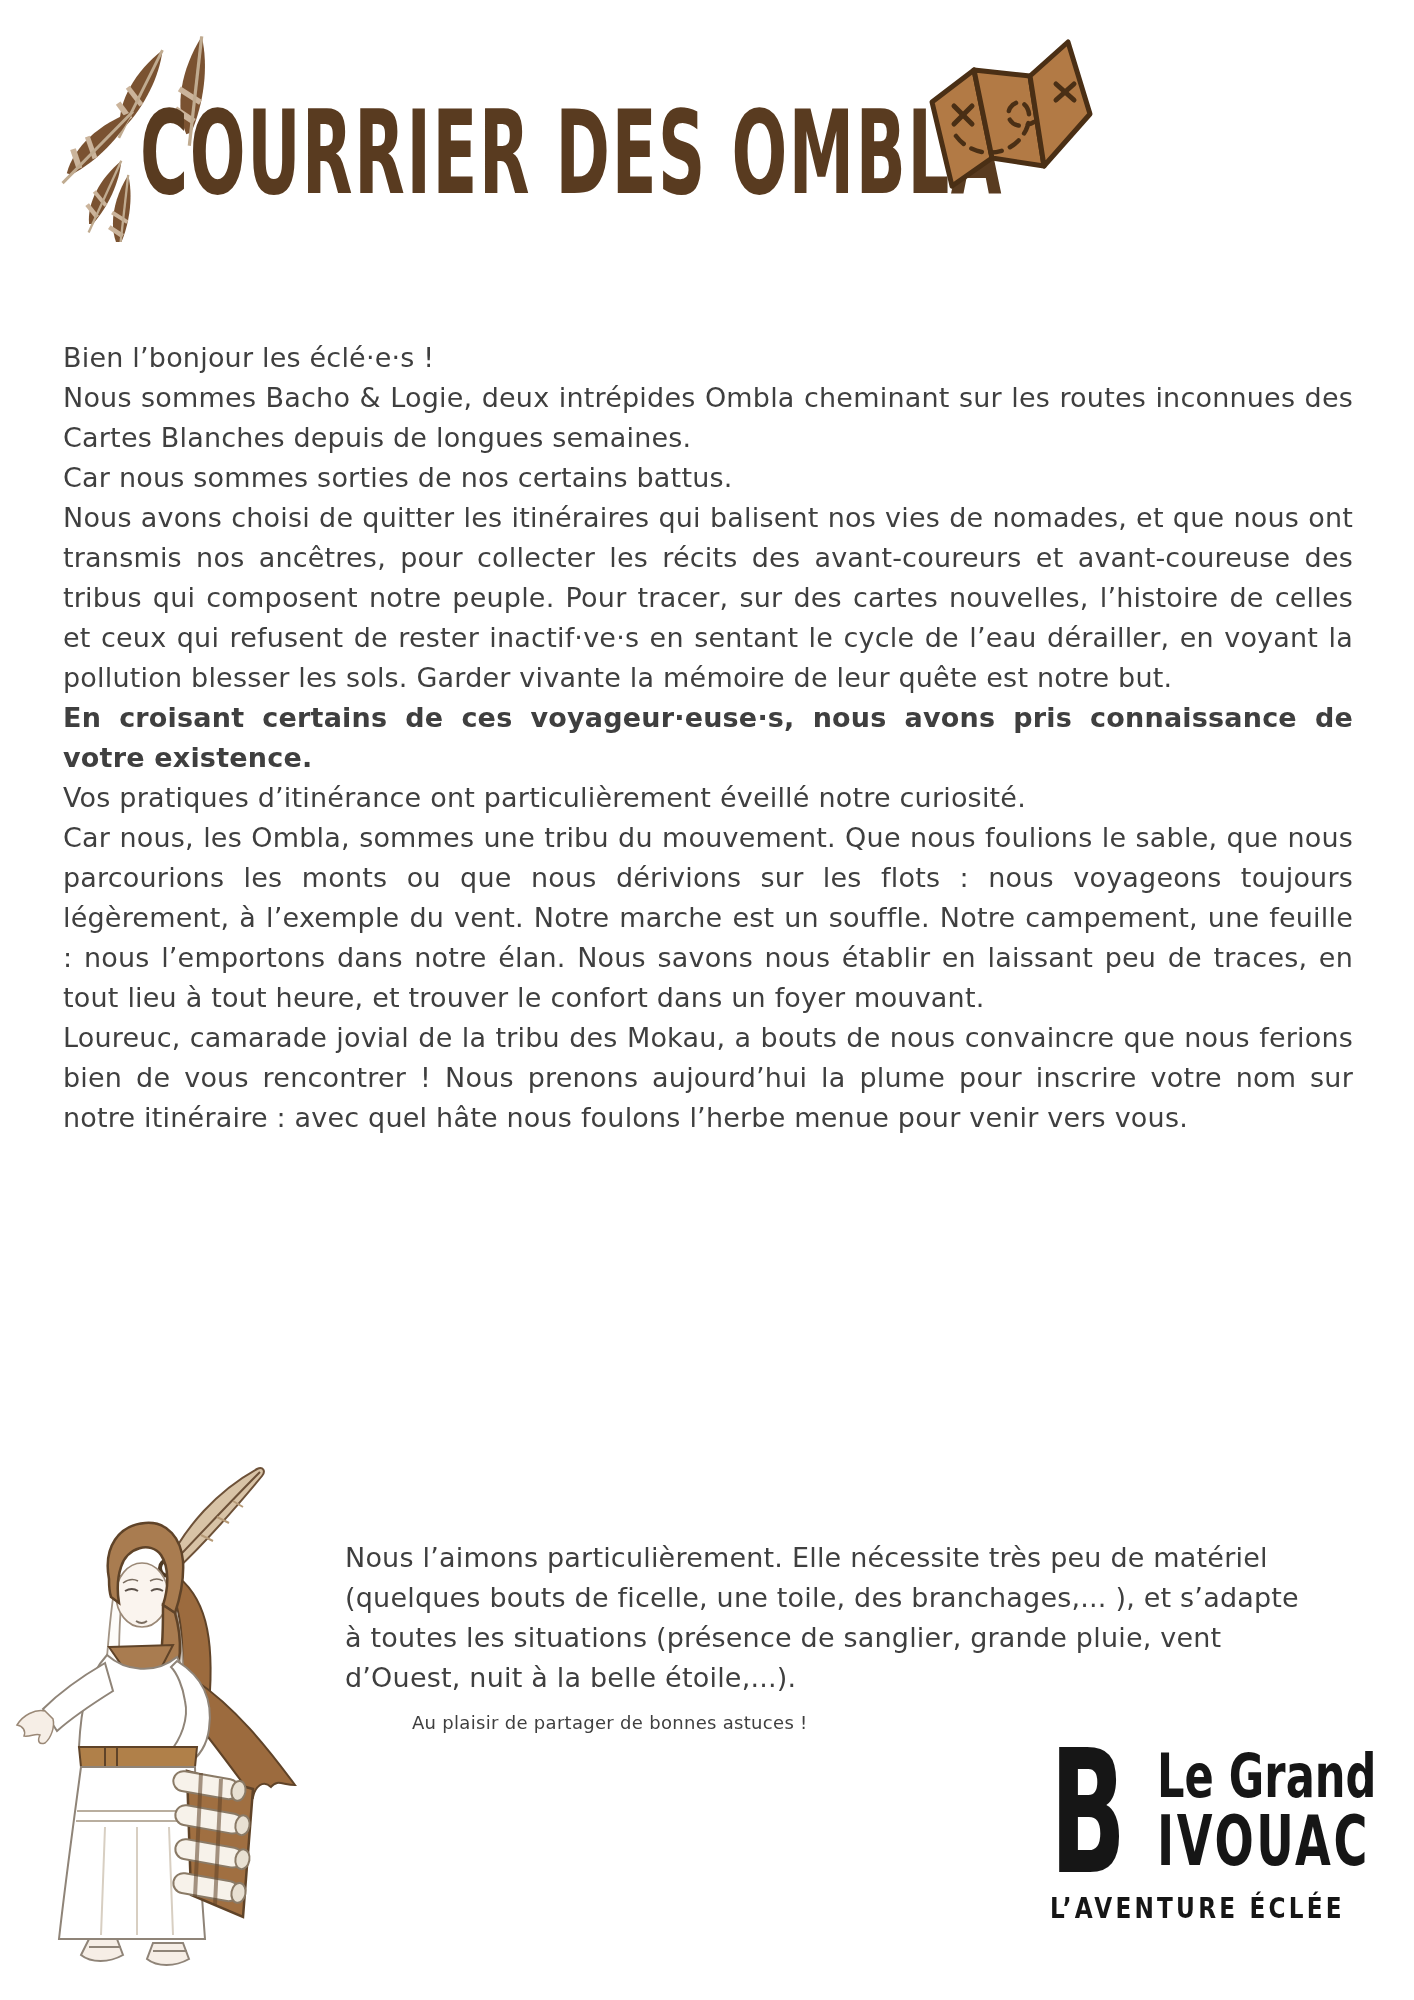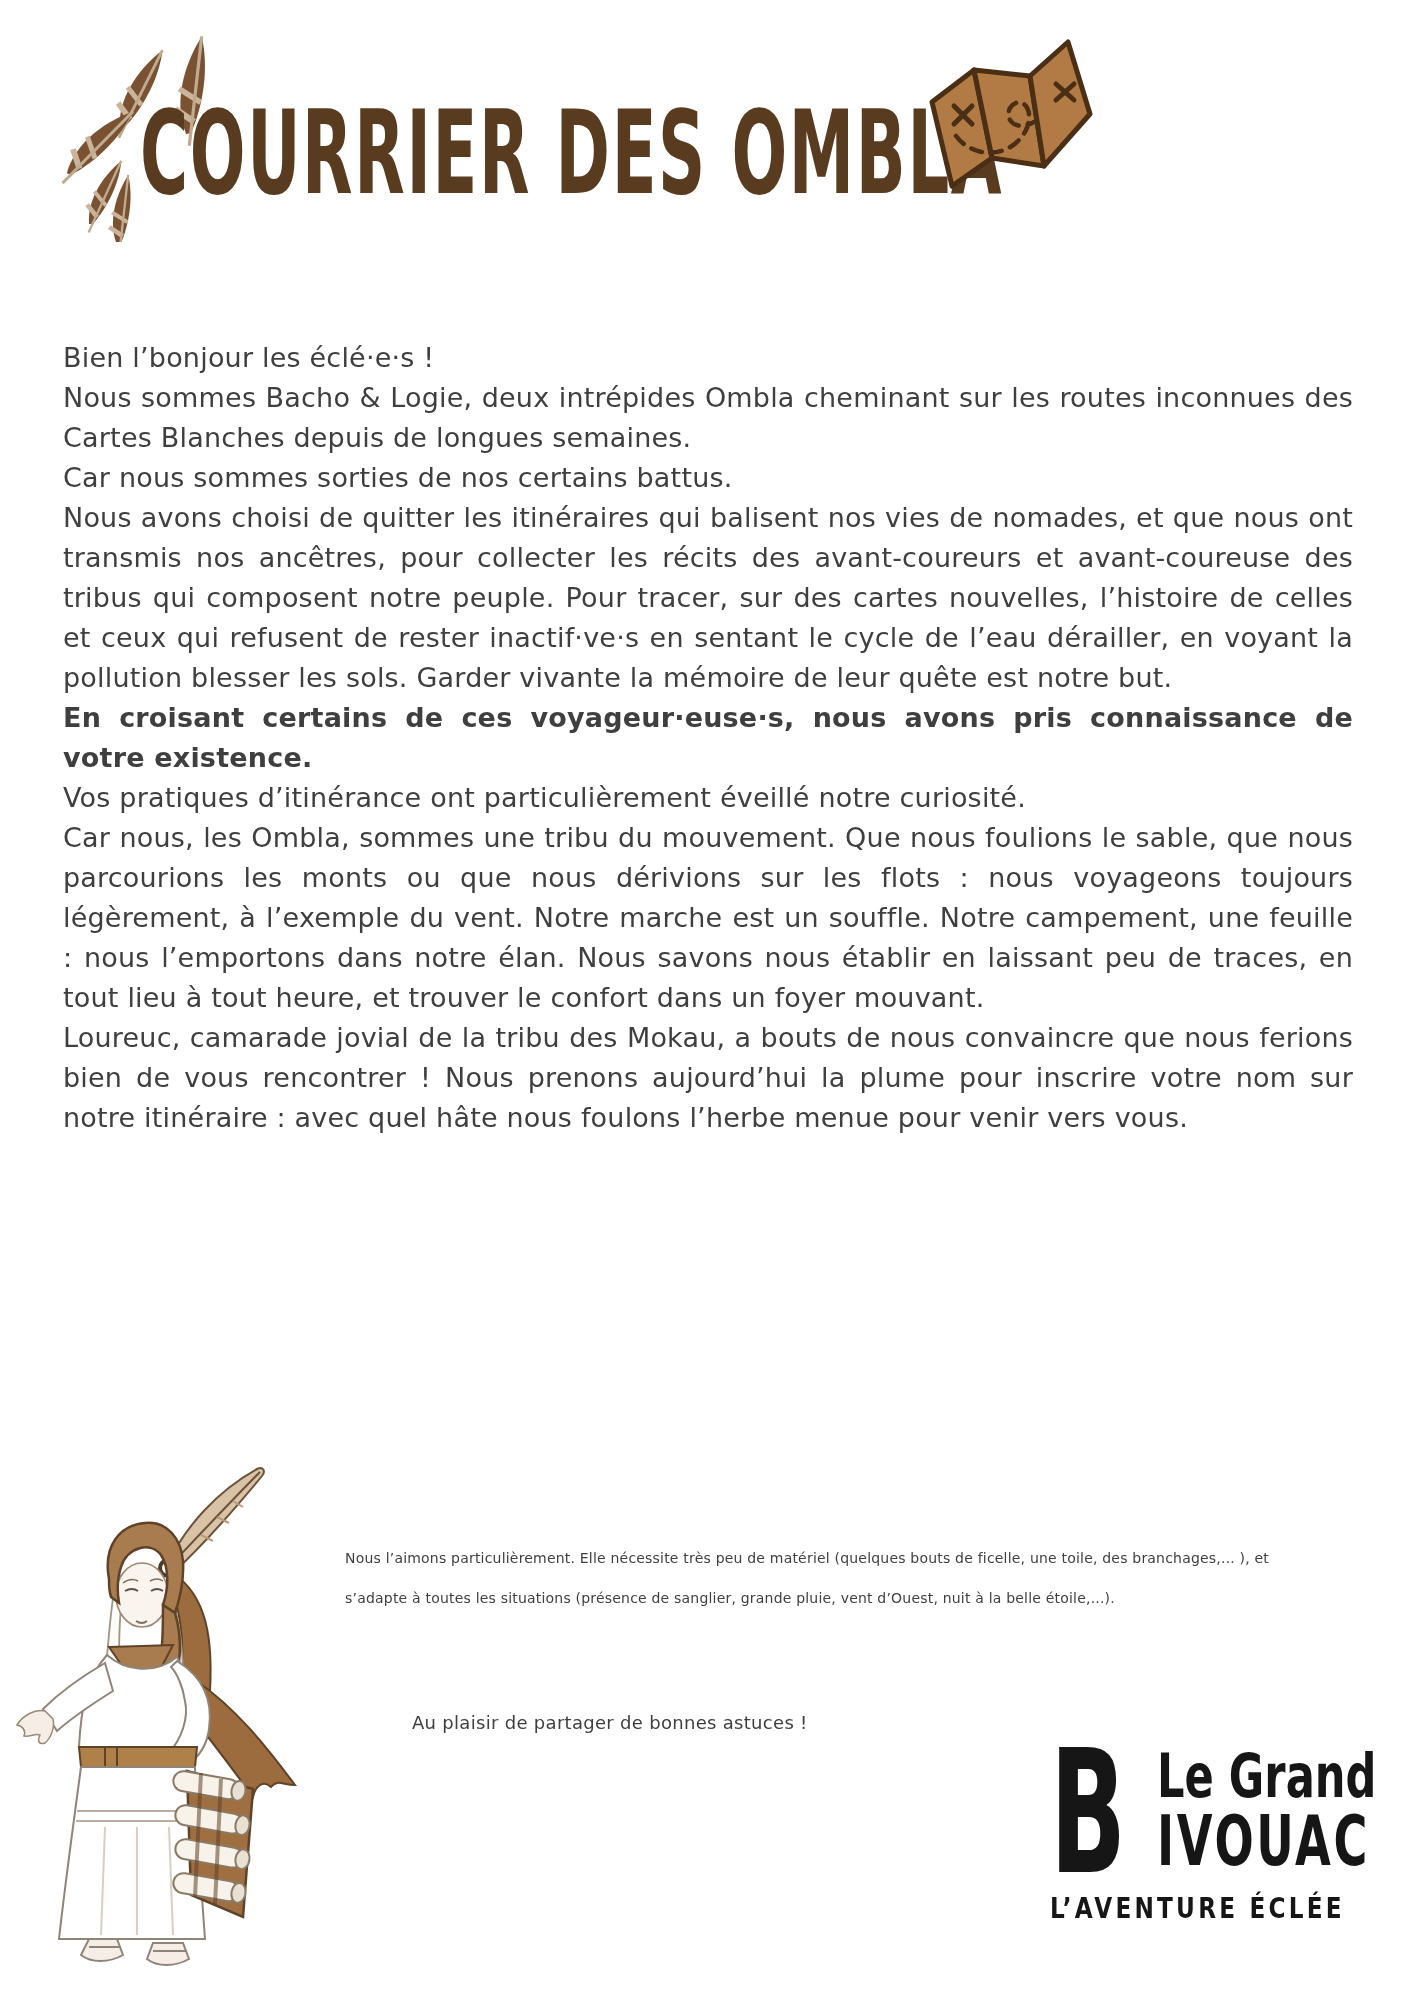--- a/index.html
+++ b/index.html
@@ -30,21 +30,21 @@
   .mt33 { margin-top:33px; }
   
   .highlight {
     position:absolute; left:345px; top:1327px; width:995px;
     color:#7b573a; font-size:27px; line-height:42.5px;
     letter-spacing:0.6px; text-align:left;
   }
   
   .technique {
     position:absolute; left:345px; top:1538px; width:965px;
-    font-size:14px; line-height:40px; letter-spacing:0.2px; text-align:left;
+    font-size:27px; line-height:40px; letter-spacing:0.2px; text-align:left;
   }
   .closing {
     position:absolute; left:412px; top:1712px;
     font-size:18px; letter-spacing:0.3px;
   }
   
   .logo { position:absolute; left:1050px; top:1742px; color:#161616; }
   .logo-main { display:flex; align-items:flex-start; }
   .logo-b {
     display:inline-block; font-size:172px; line-height:0.82; font-weight:700;

